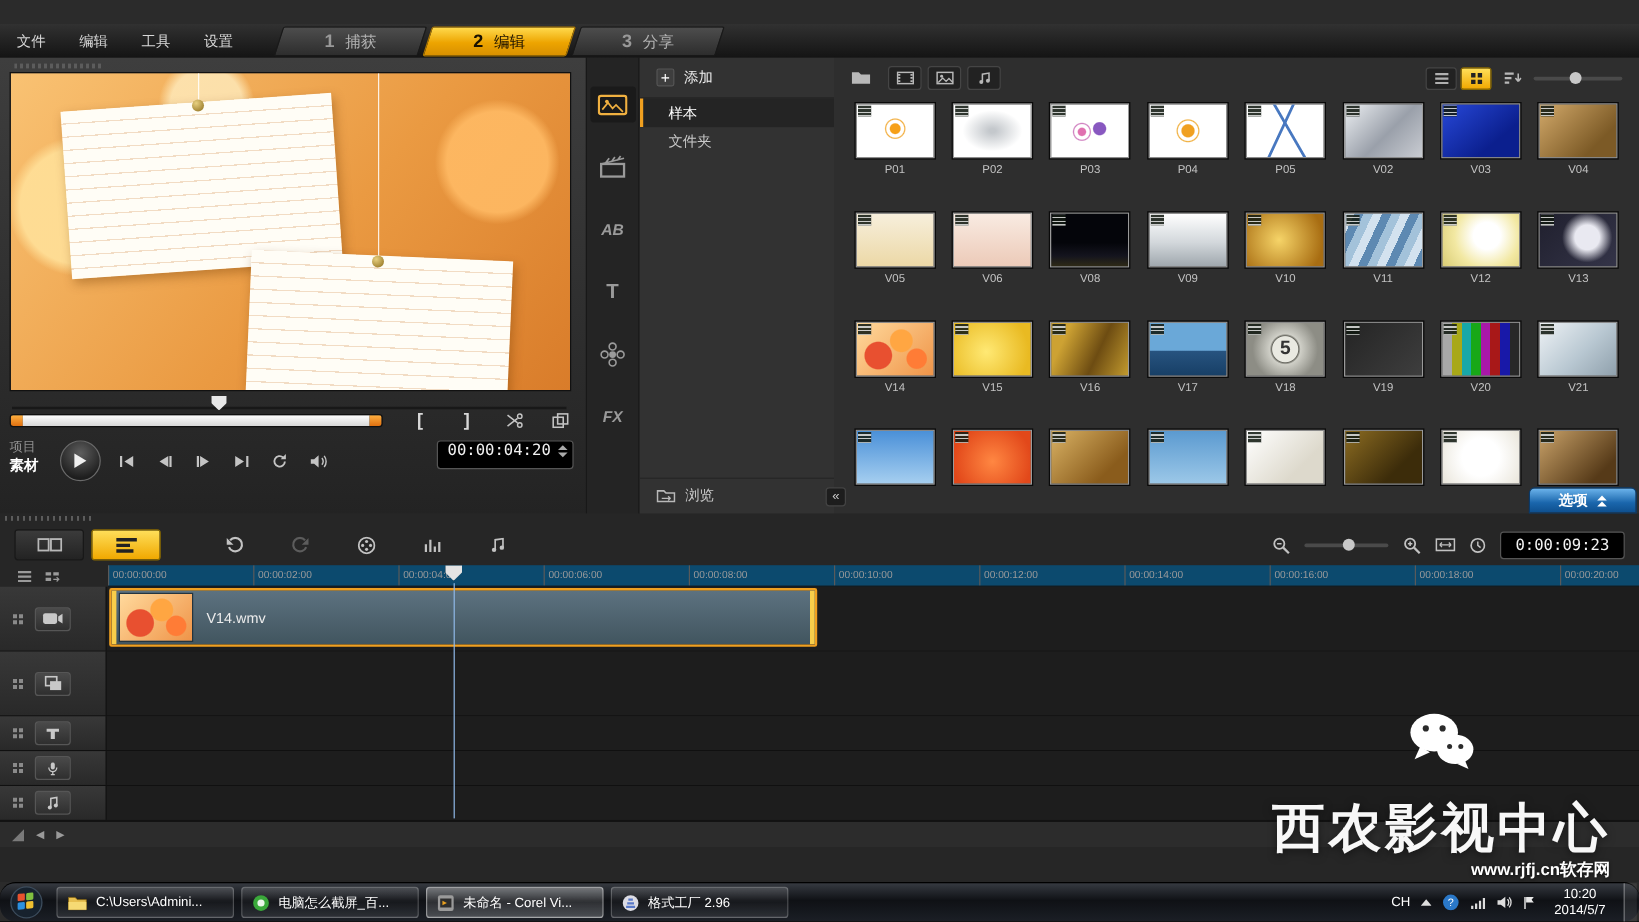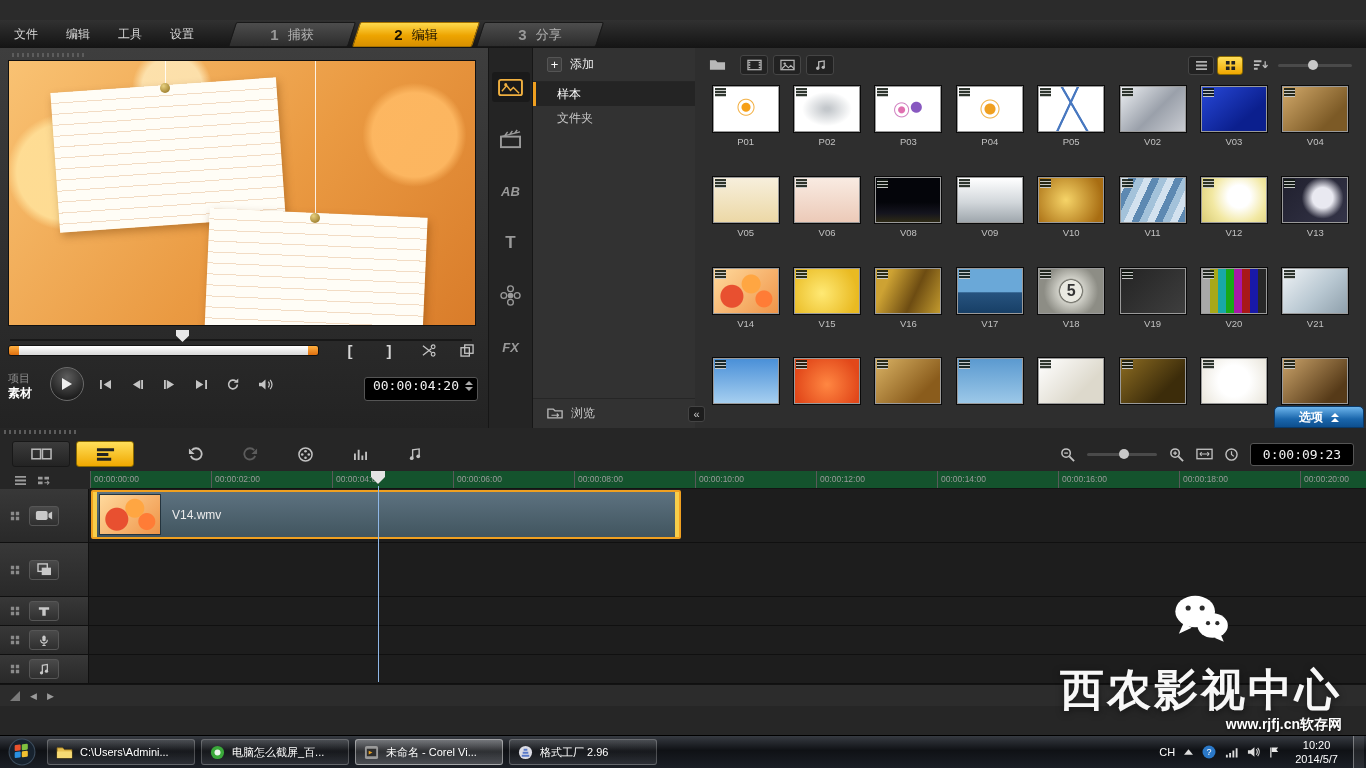--- a/index.html
+++ b/index.html
@@ -56,21 +56,21 @@
 .scrub-row{position:relative;height:14px;margin-top:3px;}
 .scrub-line{position:absolute;left:2px;right:6px;top:10px;height:2px;background:#181818;}
 .scrub-handle{position:absolute;left:168px;top:1px;width:13px;height:12px;background:#e8e8e8;
  clip-path:polygon(0 0,100% 0,100% 48%,50% 100%,0 48%);box-shadow:0 1px 2px #000;}
 .trim-row{display:flex;align-items:center;height:15px;}
 .trim-bar{display:flex;width:346px;height:11px;border-radius:3px;overflow:hidden;border:1px solid #111;}
 .trim-cap{width:10px;background:linear-gradient(#ffb040,#e07010);}
 .trim-mid{flex:1;background:linear-gradient(#fff,#d8d8d8);}
 .trim-tools{display:flex;align-items:center;gap:17px;margin-left:20px;color:#cfcfcf;}
 .bracket{font-size:15px;font-weight:bold;line-height:1;color:#d8d8d8;}
-.transport{display:flex;align-items:flex-end;margin-top:9px;}
+.transport{display:flex;align-items:flex-start;margin-top:9px;}
 .mode-labels{display:flex;flex-direction:column;line-height:1.25;margin-right:2px;min-width:40px;}
 .mode-proj{color:#8f8f8f;font-size:11px;}
 .mode-clip{color:#fff;font-size:12px;font-weight:bold;}
 .play-btn{width:34px;height:34px;border-radius:50%;border:1px solid #6a6a6a;
  background:radial-gradient(circle at 50% 30%,#5e5e5e,#1e1e1e 75%);display:flex;align-items:center;justify-content:center;color:#f0f0f0;}
 .tp-btn{color:#c4c4c4;display:flex;align-items:center;justify-content:center;width:22px;}
 .timecode-box{margin-left:auto;display:flex;align-items:center;background:#000;border:1px solid #555;
  border-radius:3px;height:24px;padding:0 4px 7px 8px;gap:6px;}
 .timecode-text{color:#f2f2f2;font-family:"DejaVu Sans Mono",monospace;font-size:13px;}
 .spinner{display:flex;flex-direction:column;gap:2px;}
@@ -137,21 +137,21 @@
 .tl-tools{display:flex;align-items:center;gap:40px;margin-left:48px;color:#c2c2c2;}
 .tbtn{display:flex;align-items:center;justify-content:center;}
 .tbtn.dim{color:#5c5c5c;}
 .mirror{transform:scaleX(-1);}
 .tl-right{margin-left:auto;display:flex;align-items:center;gap:12px;color:#c2c2c2;}
 .tl-timecode{min-width:104px;height:23px;background:#000;border:1px solid #555;border-radius:3px;
  display:flex;align-items:center;justify-content:center;color:#f2f2f2;
  font-family:"DejaVu Sans Mono",monospace;font-size:13px;}
 .ruler-row{height:18px;display:flex;}
 .ruler-corner{width:90px;display:flex;align-items:center;gap:10px;padding-left:14px;color:#9a9a9a;}
-.ruler{flex:1;display:flex;background:#14532d;border-bottom:1px solid #141414;overflow:hidden;}
+.ruler{flex:1;display:flex;background:#0c4a6e;border-bottom:1px solid #141414;overflow:hidden;}
 .tick{flex:0 0 121px;font-size:8.5px;color:#9a9a9a;border-left:1px solid #5a5a5a;padding:3px 0 0 3px;white-space:nowrap;}
 .tracks{position:relative;}
 .trow{display:flex;border-bottom:1px solid #101010;}
 .thead{width:89px;background:linear-gradient(#383838,#292929);border-right:1px solid #101010;
  display:flex;align-items:center;gap:9px;padding-left:10px;color:#8a8a8a;}
 .tbody{flex:1;background:#1d1d1d;position:relative;}
 .type-ic{width:30px;height:20px;background:linear-gradient(#4a4a4a,#2f2f2f);border:1px solid #565656;
  border-radius:3px;display:flex;align-items:center;justify-content:center;color:#c8c8c8;flex:none;}
 .clip{position:absolute;left:2px;top:1px;width:590px;height:49px;border:2px solid #f0a020;border-radius:2px;
  background:linear-gradient(#5d7280,#41555f);display:flex;align-items:center;overflow:hidden;}
@@ -172,21 +172,21 @@
 
 .watermark{position:absolute;right:24px;bottom:34px;z-index:40;pointer-events:none;text-align:right;}
 .wm-row{display:flex;align-items:center;gap:14px;justify-content:flex-start;flex-direction:column;}
 .wm-brand{font-size:44px;font-weight:bold;color:rgba(255,255,255,.97);letter-spacing:3px;
  text-shadow:0 2px 7px rgba(0,0,0,.5);}
 .wm-site{font-size:14px;font-weight:bold;color:#fff;text-shadow:0 1px 3px rgba(0,0,0,.65);margin-top:-4px;}
 
 
 .taskbar{position:absolute;left:0;bottom:0;width:1366px;height:33px;z-index:60;
  background:linear-gradient(#363a41,#0f1115 45%,#1b1f26);border-top:1px solid #000;
- display:flex;align-items:center;}
+ display:flex;align-items:center;border-radius:13px;}
 .start-orb{width:34px;height:32px;margin:0 8px 0 5px;display:flex;align-items:center;justify-content:center;}
 .tasks{display:flex;gap:6px;}
 .task{width:148px;height:26px;border:1px solid rgba(255,255,255,.22);border-radius:3px;
  background:linear-gradient(rgba(255,255,255,.15),rgba(255,255,255,.03) 50%,rgba(255,255,255,.09));
  display:flex;align-items:center;gap:7px;padding:0 8px;color:#fff;font-size:11px;
  white-space:nowrap;overflow:hidden;}
 .task.active{background:linear-gradient(rgba(255,255,255,.34),rgba(255,255,255,.13) 50%,rgba(255,255,255,.22));
  border-color:rgba(255,255,255,.42);}
 .tray{margin-left:auto;display:flex;align-items:center;gap:9px;color:#fff;font-size:11px;padding-right:2px;}
 .tray-ic{display:flex;align-items:center;}

